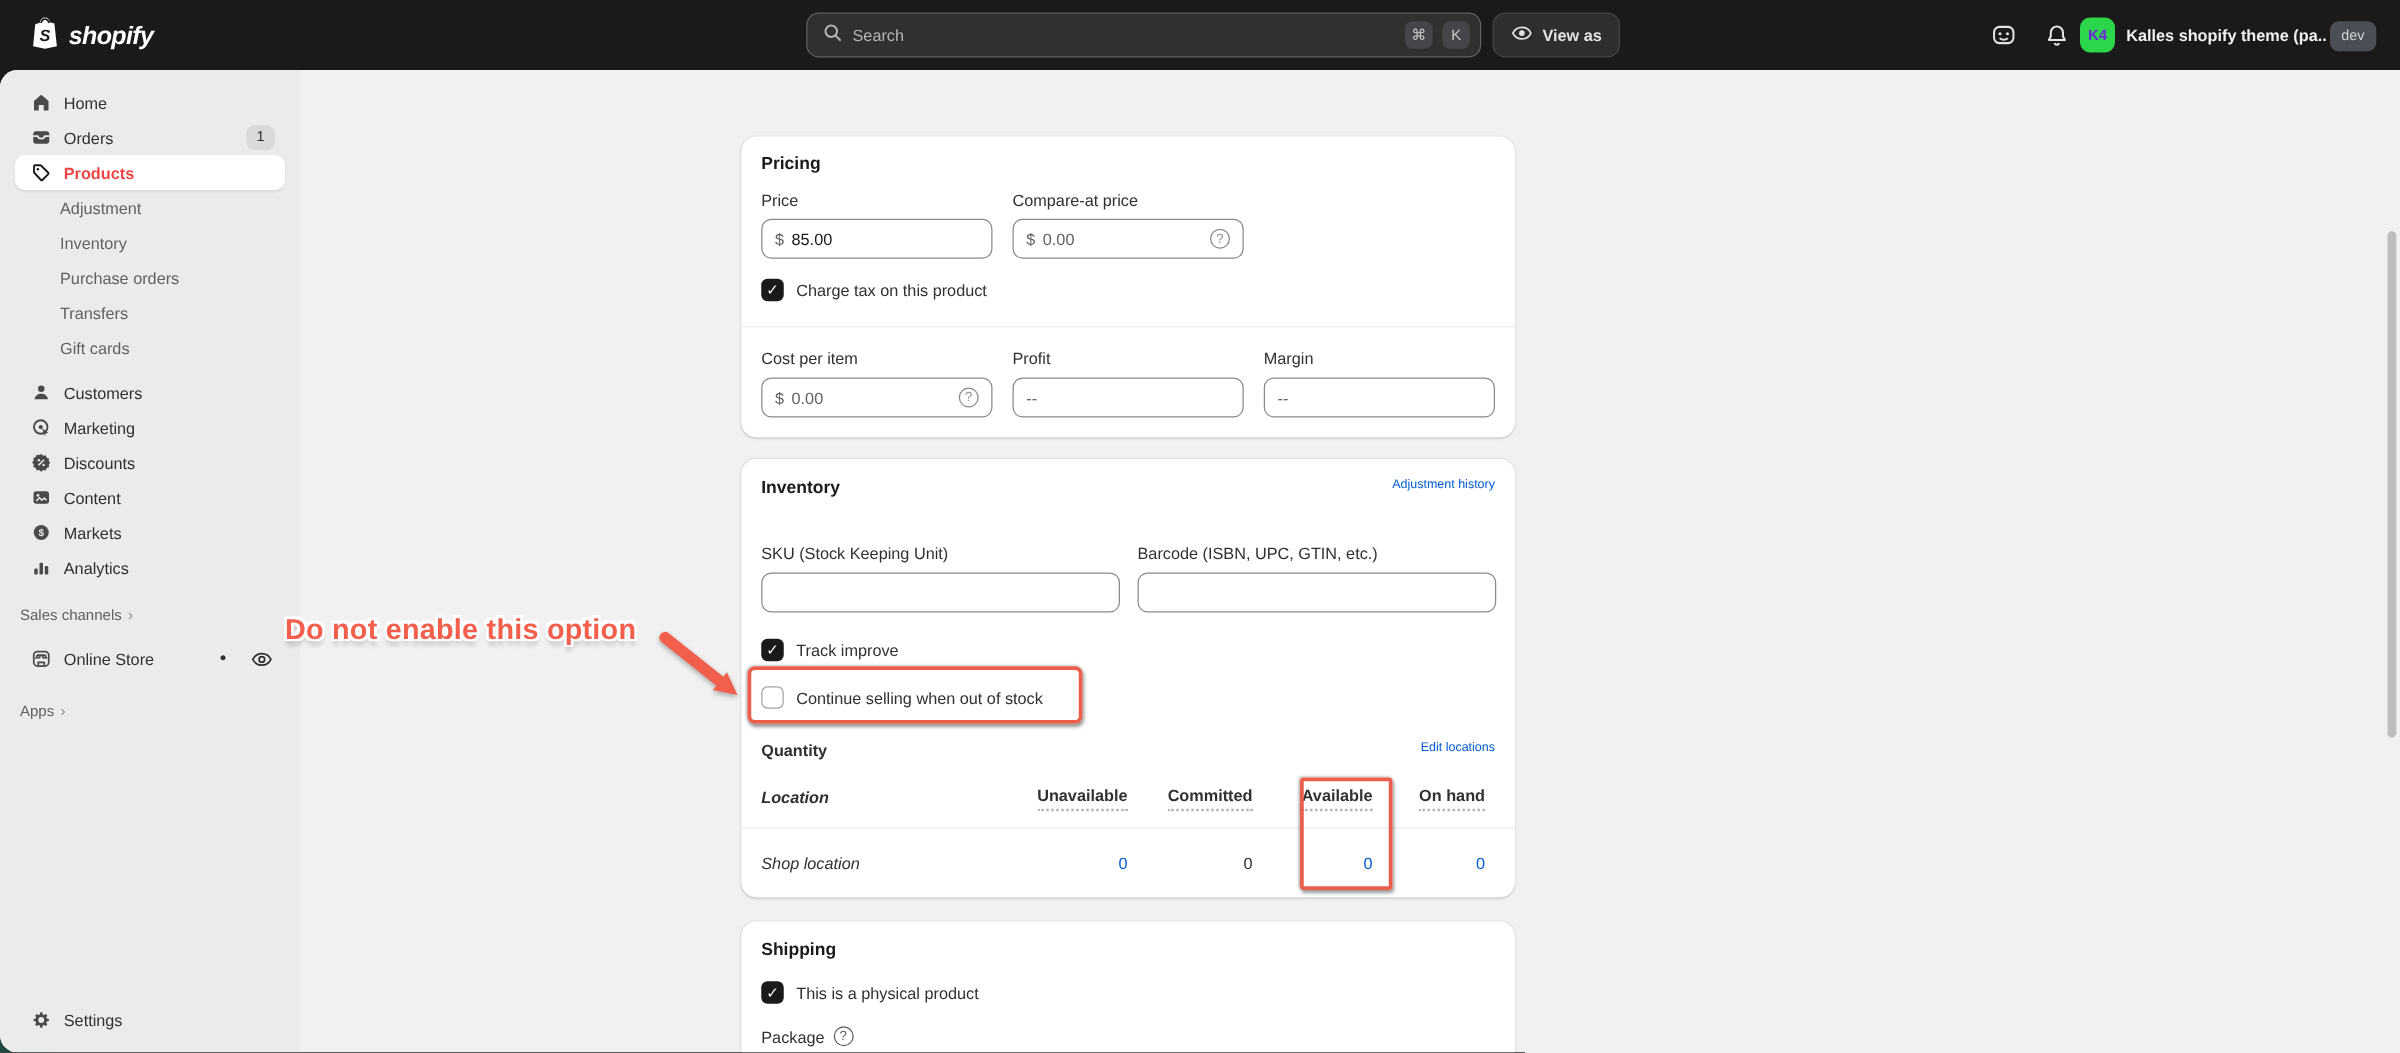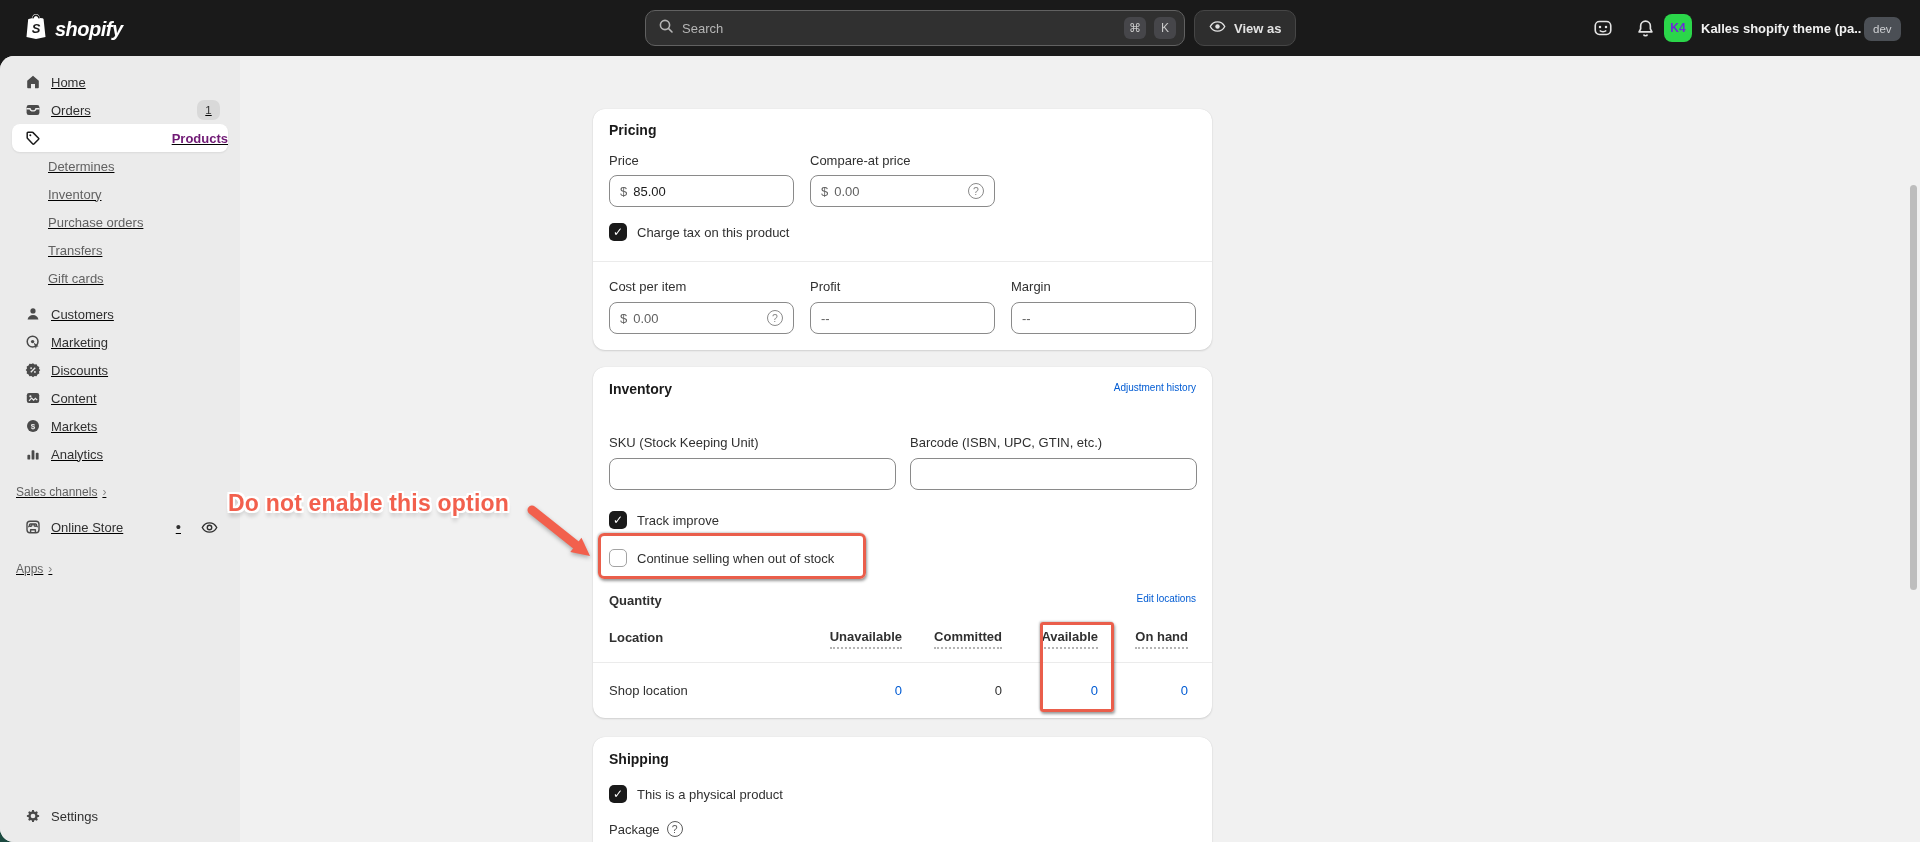--- a/index.html
+++ b/index.html
@@ -17,24 +17,24 @@
   .tb-icon{position:absolute;top:17px;width:22px;height:22px;display:flex;align-items:center;justify-content:center;}
   .avatar{position:absolute;left:1664px;top:14px;width:28px;height:28px;border-radius:8px;display:flex;align-items:center;justify-content:center;font-size:12px;font-weight:700;color:#6d28d9;}
   .store-name{position:absolute;left:1701px;top:21px;color:#f1f1f1;font-size:13px;font-weight:600;max-width:160px;white-space:nowrap;overflow:hidden;}
   .env-pill{position:absolute;left:1864px;top:17px;height:21px;padding:12px 9px;background:#4b4f55;color:#cfd1d4;border-radius:7px;font-size:11.5px;display:flex;align-items:center;}
 
   
   .teal-corner{position:absolute;left:0;bottom:0;width:40px;height:40px;background:#1c4a40;}
   .frame{position:absolute;left:0;top:56px;width:1920px;height:786px;background:#f1f1f1;border-radius:14px 0 0 14px;overflow:hidden;z-index:2;}
 
   
-  .sidebar{position:absolute;left:0;top:0;width:240px;height:786px;background:#ebebeb;padding-top:12px;text-decoration:underline;}
+  .sidebar{position:absolute;left:0;top:0;width:240px;height:786px;background:#ebebeb;padding-top:12px;}
   .nav-row{height:28px;margin:0 12px;border-radius:8px;display:flex;align-items:center;padding:0 0 0 12px;gap:10px;font-size:13px;color:#303030;cursor:pointer;}
   .nav-row .ico{width:17px;height:17px;display:flex;align-items:center;justify-content:center;color:#4a4a4a;flex:none;}
-  .nav-row.active{background:#fff;font-weight:700;color:#701a75;box-shadow:0 1px 2px rgba(0,0,0,.08);justify-content:space-between;}
+  .nav-row.active{background:#fff;font-weight:700;color:#ef4444;box-shadow:0 1px 2px rgba(0,0,0,.08);}
   .nav-sub{height:28px;margin:0 12px;display:flex;align-items:center;padding-left:36px;font-size:13px;color:#616161;border-radius:8px;cursor:pointer;}
   .count-badge{margin-left:auto;margin-right:8px;background:#d9d9d9;color:#303030;border-radius:7px;min-width:23px;height:20px;font-size:11.5px;display:flex;align-items:center;justify-content:center;}
   .nav-head{margin:15px 12px 0 16px;height:18px;display:flex;align-items:center;gap:5px;font-size:12px;color:#616161;cursor:pointer;}
   .chev{color:#8a8a8a;font-size:12px;}
   .os-row{margin-top:12px;}
   .os-dot{margin-left:auto;color:#303030;font-size:15px;line-height:0;}
   .os-eye{margin:0 10px 0 10px;color:#303030;display:flex;}
   .settings-row{position:absolute;left:0;bottom:12px;width:240px;}
 
   
@@ -52,21 +52,21 @@
   .cb.checked{background:#1a1a1a;color:#fff;font-size:12px;font-weight:700;}
   .cb.un{background:#fff;border:1.5px solid #a3a3a3;}
   .divider{position:absolute;left:0;width:619px;height:1px;background:#ebebeb;}
   .link{color:#005bd3;font-size:10px;text-decoration:none;cursor:pointer;}
   .right-link{position:absolute;right:16px;}
   .note-text{position:absolute;left:16px;top:5px;font-size:13px;color:#303030;}
 
   
   .inv-grid{position:absolute;left:0;width:619px;display:grid;grid-template-columns:1fr 110px 100px 96px 90px;padding:0 24px 0 16px;align-items:center;}
   .inv-grid .c{font-size:13px;color:#303030;text-align:right;}
-  .inv-grid .c.first{text-align:left;}
+  .inv-grid .c.first{text-align:left;font-style:italic;}
   .hdr span{display:inline-block;border-bottom:2px dotted #b5b5b5;padding-bottom:3px;font-weight:700;}
   .hdr .first span{border-bottom:none;font-weight:700;}
   .num-link{color:#005bd3;cursor:pointer;}
 
   
   .anno-text{position:absolute;left:228px;top:490px;font-size:23px;font-weight:800;color:#f2604d;letter-spacing:.2px;z-index:6;
     text-shadow:-2px -2px 0 #fff,2px -2px 0 #fff,-2px 2px 0 #fff,2px 2px 0 #fff,-2px 0 0 #fff,2px 0 0 #fff,0 -2px 0 #fff,0 2px 0 #fff,0 5px 4px rgba(0,0,0,.22);}
   .anno-arrow{position:absolute;left:520px;top:500px;z-index:6;filter:drop-shadow(0 2px 2px rgba(0,0,0,.3));}
   .hl-box{position:absolute;border:3px solid #ea5e4b;z-index:5;box-shadow:1px 2px 3px rgba(0,0,0,.4),-1px -1px 2px rgba(0,0,0,.18);}
   .hl-box.b1{border-radius:6px;}
@@ -165,21 +165,21 @@
         <span class="ico">
             <svg width="16" height="16" viewBox="0 0 16 16" fill="none" stroke="#1a1a1a" stroke-width="1.5" stroke-linejoin="round">
               <path d="M2.2 3c0-.4.4-.8.8-.8h4.2c.2 0 .4.1.6.2l5.8 5.8c.3.3.3.8 0 1.1l-4.7 4.7c-.3.3-.8.3-1.1 0L2.4 8.2a.8.8 0 0 1-.2-.6z"></path>
               <circle cx="5.3" cy="5.3" r="1" fill="#1a1a1a" stroke="none"></circle>
             </svg>
           </span>
         <span>Products</span>
       </div>
 
       <div class="nav-sub">
-          <span>Determines</span>
+          <span>Adjustment</span>
         </div>
       <div class="nav-sub">
           <span>Inventory</span>
         </div>
       <div class="nav-sub">
           <span>Purchase orders</span>
         </div>
       <div class="nav-sub">
           <span>Transfers</span>
         </div>

